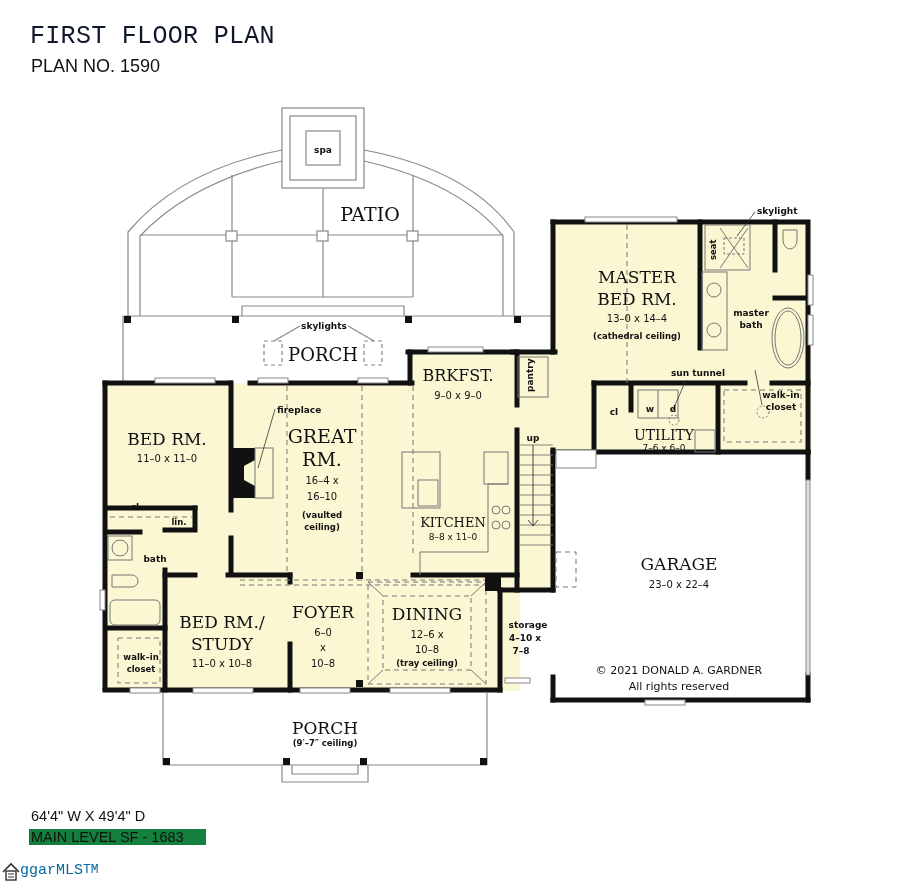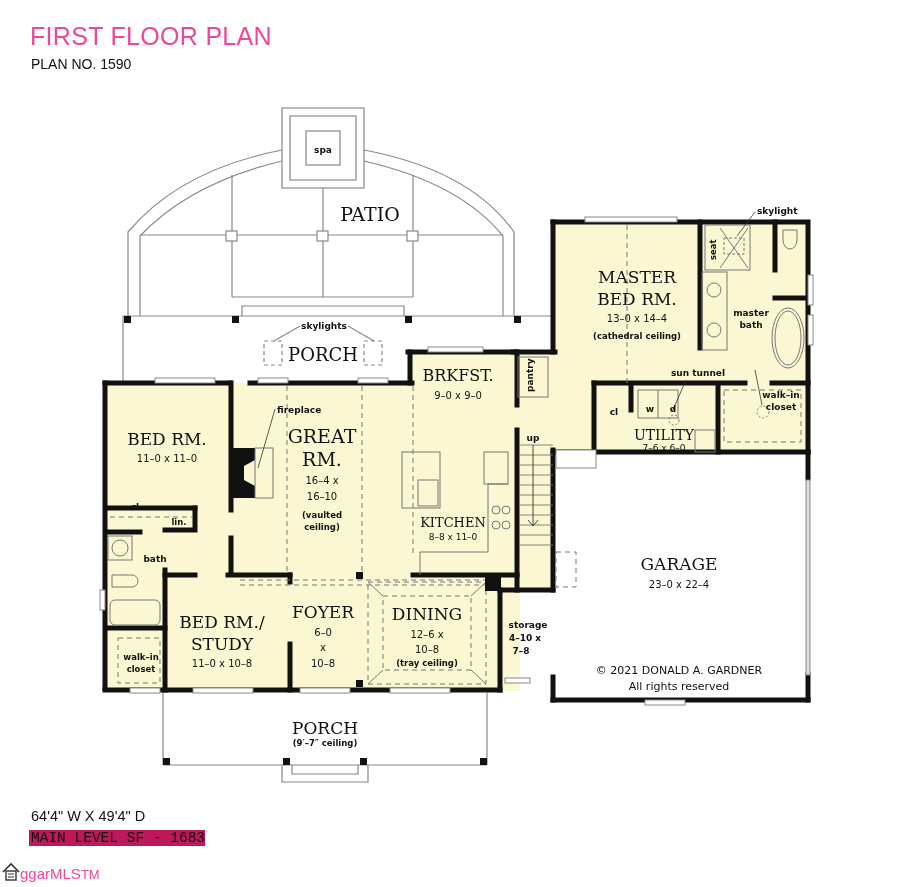--- a/index.html
+++ b/index.html
@@ -1,25 +1,25 @@
 <!DOCTYPE html>
 <html><head>
 <meta charset="utf-8">
 <style>
   html, body { margin:0; padding:0; background:#ffffff; }
   body { width:900px; height:887px; position:relative; overflow:hidden; font-family:"Liberation Sans", sans-serif; color:#111; }
-  .title { position:absolute; left:30px; top:22px; font-size:25px; letter-spacing:0.3px; font-family:Liberation Sans, sans-serif; color:#ec4899; }
-  .subtitle { position:absolute; left:31px; top:56px; font-size:14px; font-family:"Liberation Sans", sans-serif; color:#111; }
+  .title { position:absolute; left:30px; top:22px; font-size:25px; letter-spacing:0.3px; font-family:Liberation Mono, monospace; color:#0f172a; }
+  .subtitle { position:absolute; left:31px; top:56px; font-size:18px; font-family:"Liberation Sans", sans-serif; color:#111; }
   svg.plan { position:absolute; left:0; top:0; }
   .rm-name { font-family:"DejaVu Serif", serif; fill:#111; }
   .rm-dim { font-family:"DejaVu Sans", sans-serif; fill:#111; }
   .note { font-family:"DejaVu Sans", sans-serif; font-weight:bold; fill:#111; }
   .stats { position:absolute; left:31px; top:806px; font-size:14.5px; line-height:21px; font-family:"Liberation Sans", sans-serif; color:#111; }
-  .stats .hl { background:#be185d; padding:0 0 0 2px; margin-left:-2px;font-family:Liberation Mono, monospace; }
-  .mls { position:absolute; left:2px; top:862px; font-size:15px; font-family:Liberation Sans, sans-serif; color:#ec4899; display:flex; align-items:flex-end; }
+  .stats .hl { background:#15803d; padding:0 22px 0 2px; margin-left:-2px; }
+  .mls { position:absolute; left:2px; top:862px; font-size:15px; font-family:Liberation Mono, monospace; color:#0369a1; display:flex; align-items:flex-start; }
   .mls .tm { font-size:13px; vertical-align:super; }
 </style>
 </head>
 <body>
 
 <div class="title">FIRST FLOOR PLAN</div>
 <div class="subtitle">PLAN NO. 1590</div>
 
 <svg class="plan" width="900" height="887" viewBox="0 0 900 887">
 

